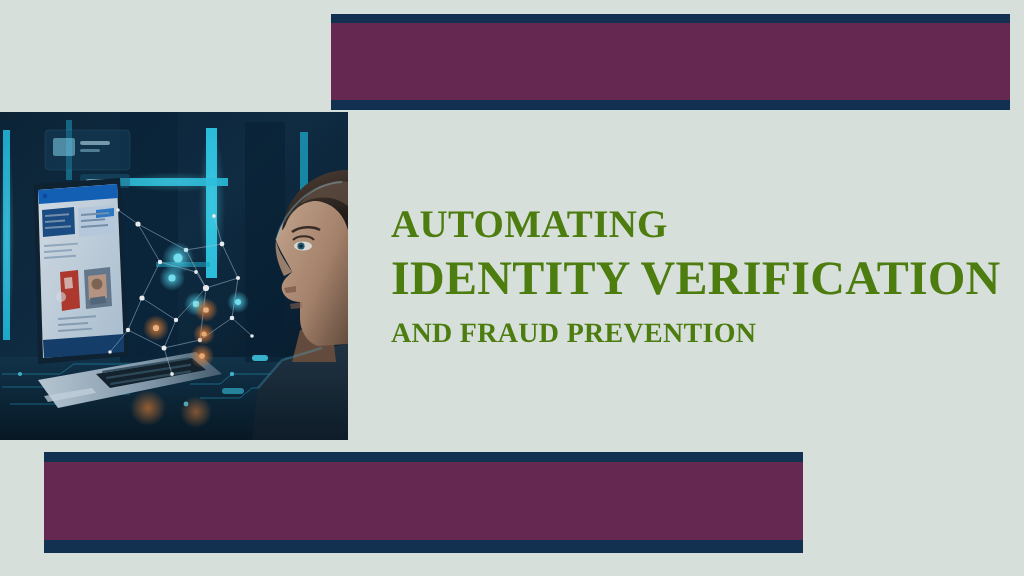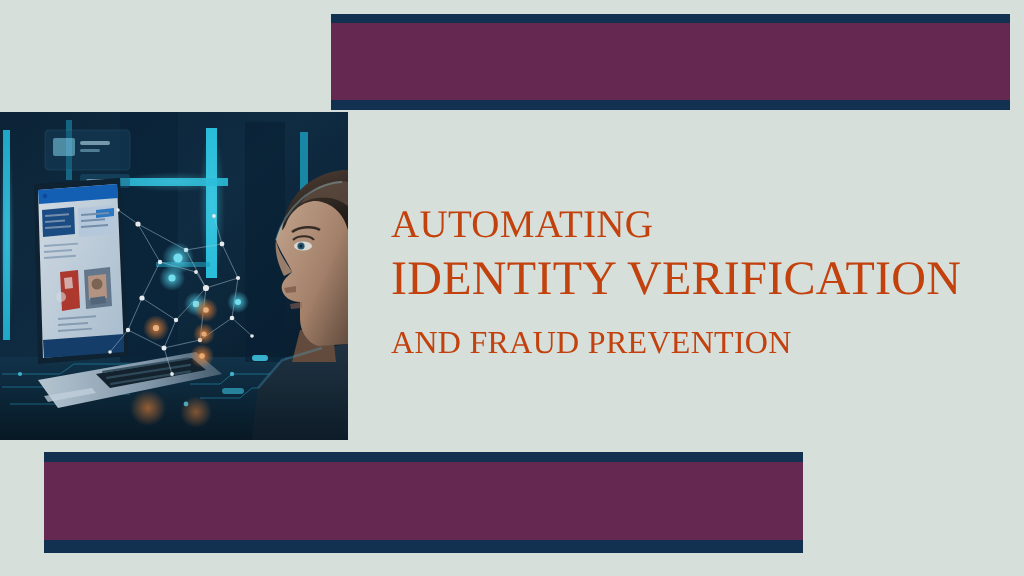--- a/index.html
+++ b/index.html
@@ -73,39 +73,38 @@
   }
 
   
   #headline {
     position: absolute;
     left: 391px;
     top: 199px;
     width: 600px;
   }
   #headline .line {
-    color: #c2410c;
+    color: #4d7c0f;
     font-family: "Liberation Serif", serif;
-    font-weight: normal;
+    font-weight: bold;
     letter-spacing: 0.3px;
     white-space: nowrap;
     text-rendering: geometricPrecision;
   }
   #headline .line-1 {
     font-size: 39px;
     line-height: 52px;
   }
   #headline .line-2 {
     font-size: 48px;
     line-height: 55px;
   }
   #headline .line-3 {
-    font-size: 32px;
+    font-size: 28px;
     line-height: 55px;
-    margin-top: 9px;
   }
 </style>
 </head>
 <body>
 
 <div class="slide">
 
   <div class="bar" id="bar-top">
     <div class="edge-top" style="background:#123050;"></div>
     <div class="fill" style="background:#652851;"></div>

